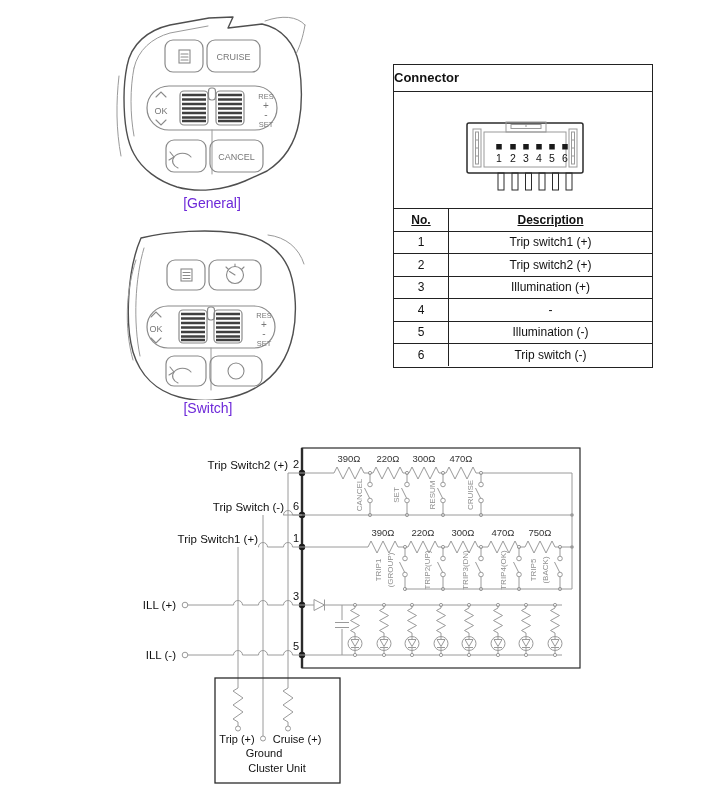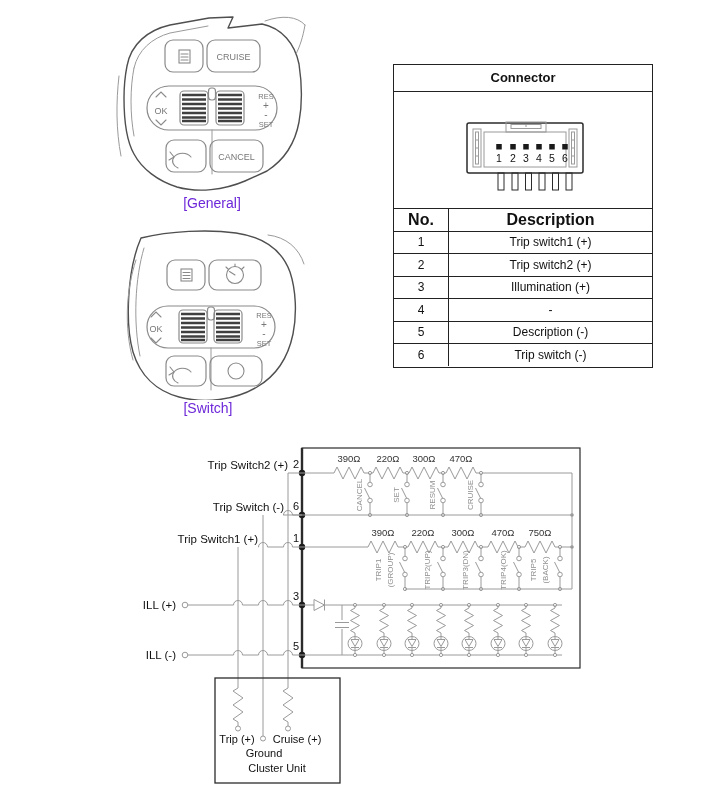--- a/index.html
+++ b/index.html
@@ -3,27 +3,27 @@
 <meta charset="utf-8">
 <style>
   html,body{margin:0;padding:0;background:#fff;}
   body{width:701px;height:790px;position:relative;overflow:hidden;
        font-family:"Liberation Sans",sans-serif;color:#111;}
   .abs{position:absolute;}
 
   
   .connector-panel{position:absolute;left:393px;top:64px;width:260px;height:304px;
     border:1.5px solid #222;box-sizing:border-box;background:#fff;}
-  .panel-title{height:26px;line-height:26px;text-align:center;font-weight:bold;
+  .panel-title{height:26px;line-height:26px;font-weight:bold;
     font-size:13px;border-bottom:1.5px solid #222;}
   .connector-art{height:116px;}
   table.pin-table{border-collapse:collapse;width:100%;table-layout:fixed;}
   table.pin-table th,table.pin-table td{border:1.3px solid #222;height:21.5px;
     text-align:center;font-size:12px;padding:0;}
-  table.pin-table th{font-size:16px;font-weight:bold;}
+  table.pin-table th{font-size:12px;font-weight:bold;text-decoration:underline;}
   table.pin-table .col-no{width:54px;}
   table.pin-table tr>*:first-child{border-left:none;}
   table.pin-table tr>*:last-child{border-right:none;}
   table.pin-table tbody tr:last-child>*{border-bottom:none;}
 
   .caption{position:absolute;text-align:center;font-size:14px;color:#6d28d9;}
 
   
   .gy{stroke:#9a9a9a;fill:none;stroke-width:1;}
   .nd{stroke:#9a9a9a;fill:#fff;stroke-width:1;}
@@ -223,21 +223,21 @@
       <tr>
           <td>3</td>
           <td>Illumination (+)</td>
         </tr>
       <tr>
           <td>4</td>
           <td>-</td>
         </tr>
       <tr>
           <td>5</td>
-          <td>Description (-)</td>
+          <td>Illumination (-)</td>
         </tr>
       <tr>
           <td>6</td>
           <td>Trip switch (-)</td>
         </tr>
     </tbody>
   </table>
 </div>
 
 <svg class="abs" style="left:140px;top:430px" width="561" height="360" viewBox="140 430 561 360">

